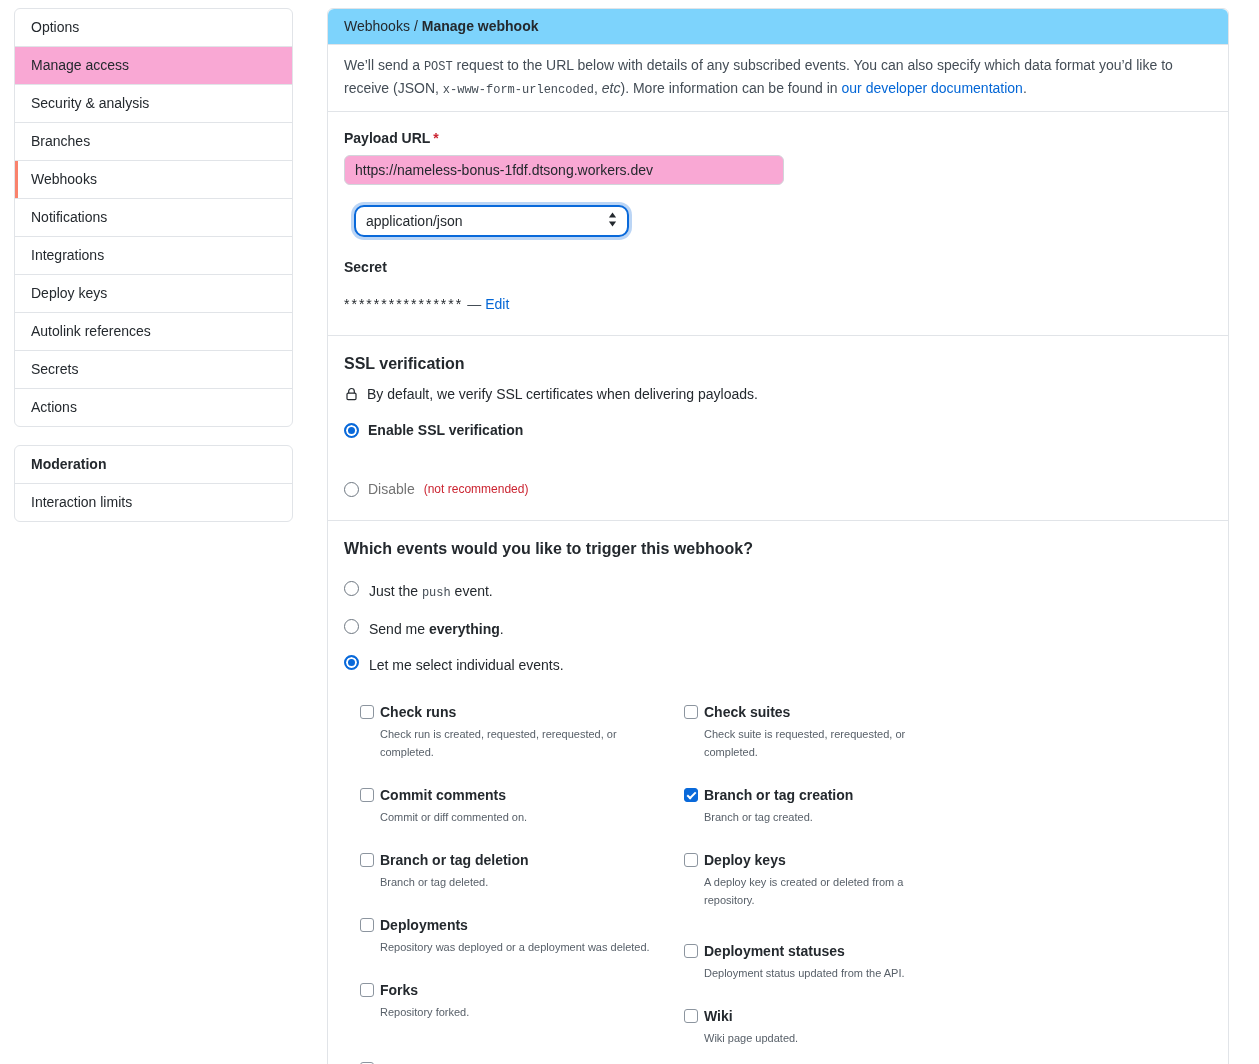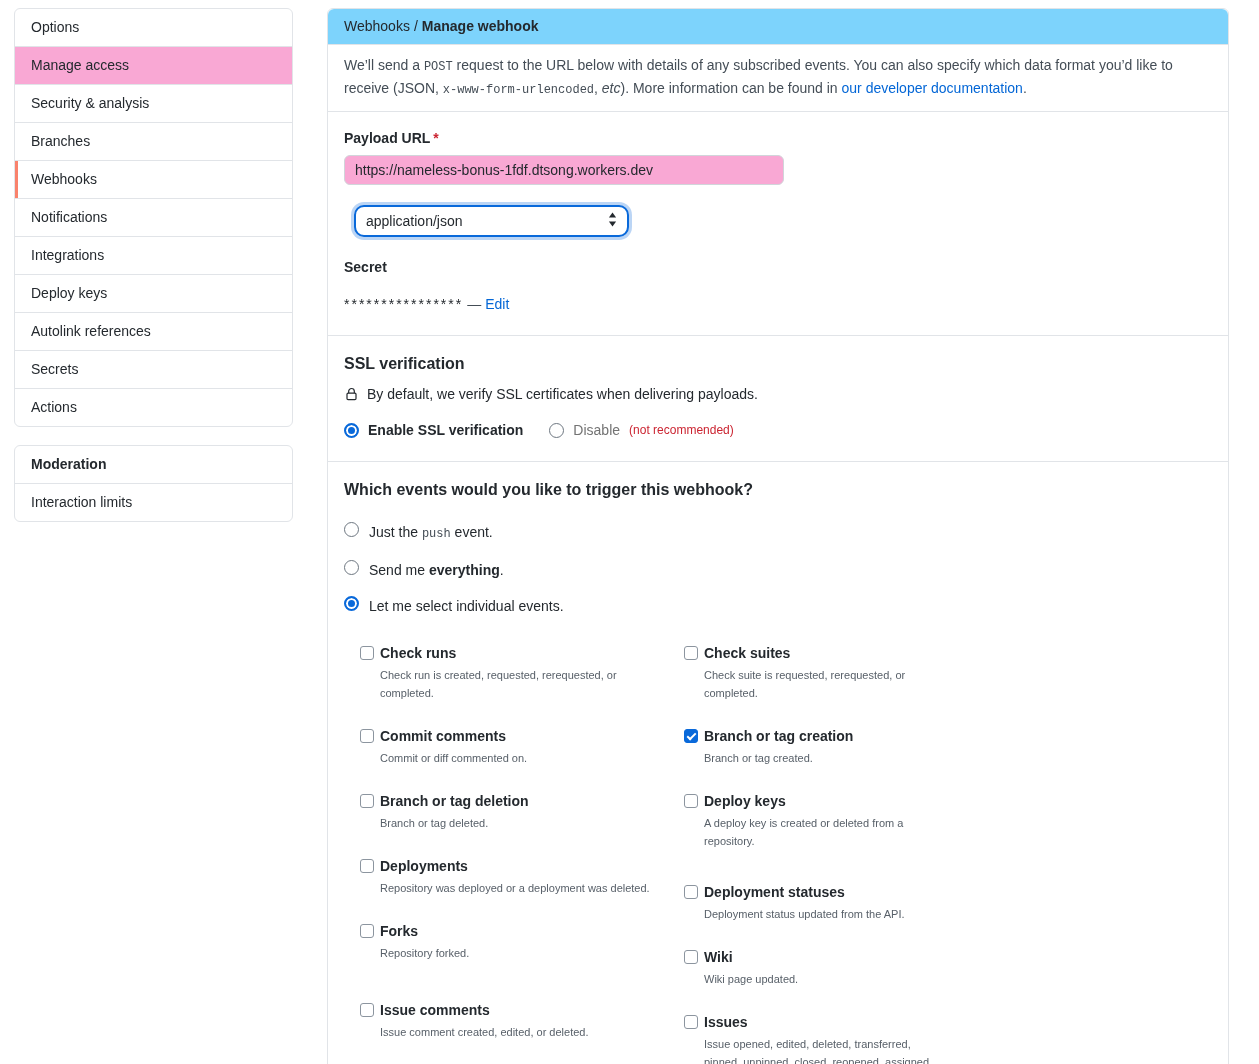--- a/index.html
+++ b/index.html
@@ -56,21 +56,21 @@
     display:flex; align-items:center; justify-content:space-between;
     padding:0 10px; font-size:14px; cursor:pointer; margin:10px;
   }
   .secret-row { font-size:14px; line-height:21px; margin-top:16px; }
   .secret-mask { letter-spacing:2px; color:#24292e; }
   .secret-sep { color:#444d56; margin:0 4px; }
 
   .ssl-section { padding:16px; border-bottom:1px solid #e1e4e8; }
   .section-heading { font-size:16px; font-weight:bold; line-height:24px; margin:0 0 10px; }
   .ssl-note { display:flex; align-items:center; gap:8px; font-size:14px; margin-bottom:18px; }
-  .inline-radios { display:flex; align-items:flex-start; gap:26px; margin-bottom:4px; }
+  .inline-radios { display:flex; align-items:flex-start; gap:38px; margin-bottom:4px;flex-direction:column; }
   .radio-row { display:flex; align-items:center; gap:9px; font-size:14px; line-height:21px; cursor:pointer; }
   .radio {
     flex:none; width:15px; height:15px; border:1px solid #6e7781; border-radius:50%;
     background:#fff;
   }
   .radio.selected { border:2px solid #0969da; background:#0969da; box-shadow:inset 0 0 0 2px #fff; }
   .bold { font-weight:bold; }
   .danger { color:#737373; }
   .danger-note { font-size:12px; color:#cb2431; }
 

